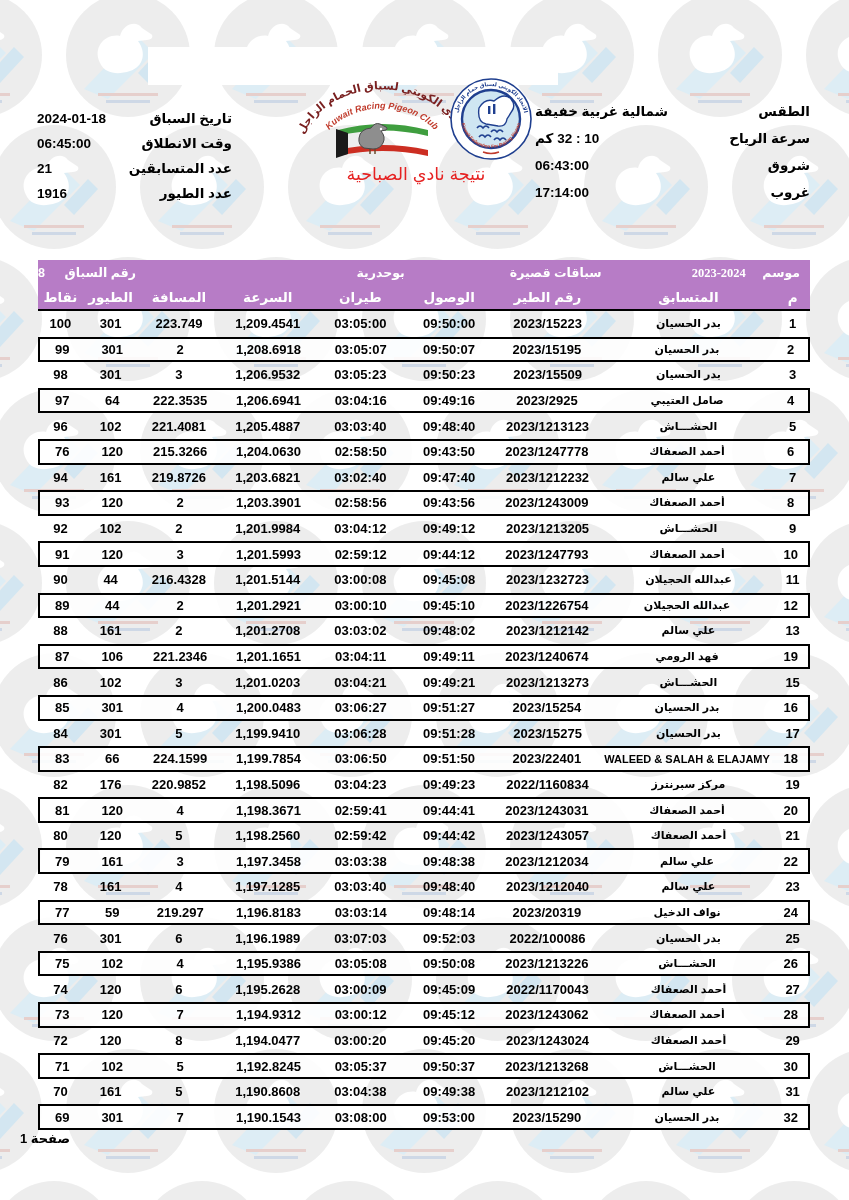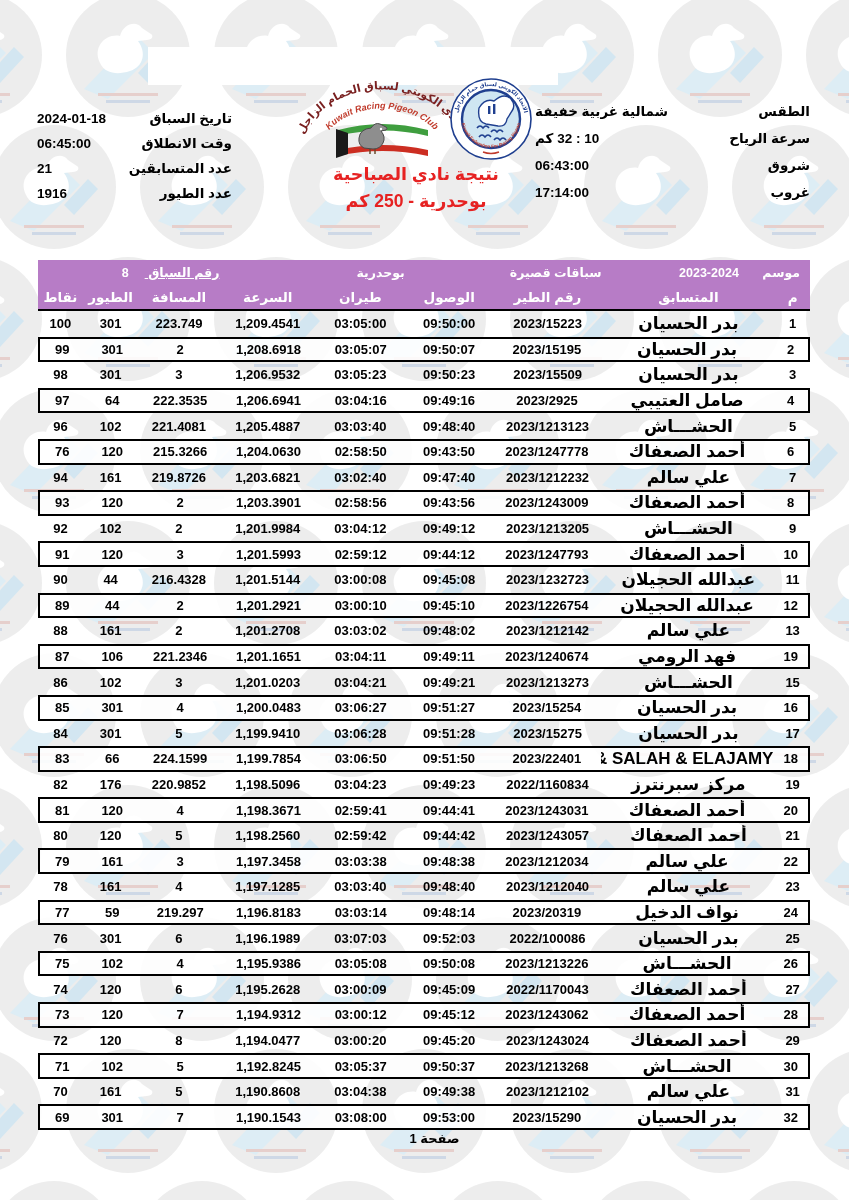--- a/index.html
+++ b/index.html
@@ -16,42 +16,42 @@
   .weather-info .info-row{height:27px;}
   .info-label{white-space:nowrap;}
   .info-value{direction:ltr;unicode-bidi:embed;text-align:left;white-space:nowrap;}
 
   
   .club-logo{position:absolute;left:296px;top:60px;}
   .fed-logo{position:absolute;left:449px;top:76px;}
 
   
   .title{position:absolute;left:0;right:17px;top:161px;text-align:center;direction:rtl;
-         color:#e62222;font-weight:bold;font-size:17.5px;line-height:27px;}
+         color:#e62222;font-weight:normal;font-size:17.5px;line-height:27px;}
 
   
   .rtable{position:absolute;left:38px;top:260px;width:772px;direction:rtl;}
   .thead{background:#b77cc6;color:#ffffff;font-weight:bold;border-bottom:2.5px solid #000;}
   .meta-row{display:grid;grid-template-columns:4.5% 22.5% 14% 11.5% 11.5% 12.5% 10.5% 7.2% 5.8%;
             height:25px;align-items:center;font-size:12.5px;}
   .meta-season{grid-column:1 / span 2;text-align:right;padding-right:10px;}
-  .meta-season .sv{direction:ltr;unicode-bidi:embed;display:inline-block;margin-right:20px;}
+  .meta-season .sv{direction:ltr;unicode-bidi:embed;display:inline-block;margin-right:13px;font-family:Liberation Serif, serif;}
   .meta-cat{grid-column:3 / span 2;text-align:right;}
   .meta-loc{grid-column:5 / span 2;text-align:right;}
-  .meta-race{grid-column:7 / span 3;text-align:right;text-decoration:underline;}
+  .meta-race{grid-column:7 / span 3;text-align:left;}
   .meta-race .rv{display:inline-block;margin-right:16px;direction:ltr;unicode-bidi:embed;}
   .cols-row{display:grid;grid-template-columns:4.5% 22.5% 14% 11.5% 11.5% 12.5% 10.5% 7.2% 5.8%;
             height:24px;align-items:center;font-size:13.5px;text-align:center;}
   .tbody{font-weight:bold;font-size:13px;color:#000;}
   .trow{display:grid;grid-template-columns:4.5% 22.5% 14% 11.5% 11.5% 12.5% 10.5% 7.2% 5.8%;
         height:25.6px;align-items:center;text-align:center;box-sizing:border-box;}
   .trow.boxed{border:2px solid #000;background:rgba(255,255,255,.88);}
   .tcell{direction:ltr;unicode-bidi:embed;white-space:nowrap;overflow:hidden;}
-  .tcell.name{direction:rtl;font-size:17px;}
-  .footer{position:absolute;left:0;right:0;top:1131px;text-align:center;direction:rtl;
+  .tcell.name{direction:rtl;font-size:11px;}
+  .footer{position:absolute;left:0;right:0;top:1131px;text-align:left;direction:rtl;
           font-weight:bold;font-size:13px;color:#000;margin-left:20px;}
 </style>
 </head>
 <body>
 
 <div class="page">
 
   <svg class="wm-svg" id="wm-layer" aria-hidden="true">
     <defs>
       <g id="wm-tile">
@@ -215,21 +215,20 @@
       <path d="M28,52 q3,-4 6,0 q3,-4 6,0"></path>
       <path d="M42,56 q3,-4 6,0 q3,-4 6,0"></path>
       <path d="M30,61 q3,-4 6,0 q3,-4 6,0"></path>
       <path d="M45,64 q3,-4 6,0 q3,-4 6,0"></path>
     </g>
     <path d="M34,76 q8,3 16,0" stroke="#c03a2b" stroke-width="1.4" fill="none"></path>
   </svg>
 
   <div class="title">
     <div>نتيجة نادي الصباحية</div>
-    <div>بوحدرية - 250 كم</div>
   </div>
 
   <div class="rtable">
     <div class="thead">
       <div class="meta-row">
         <div class="meta-season">
           <span>موسم</span>
           <span class="sv">2023-2024</span>
         </div>
         <div class="meta-cat">سباقات قصيرة</div>

